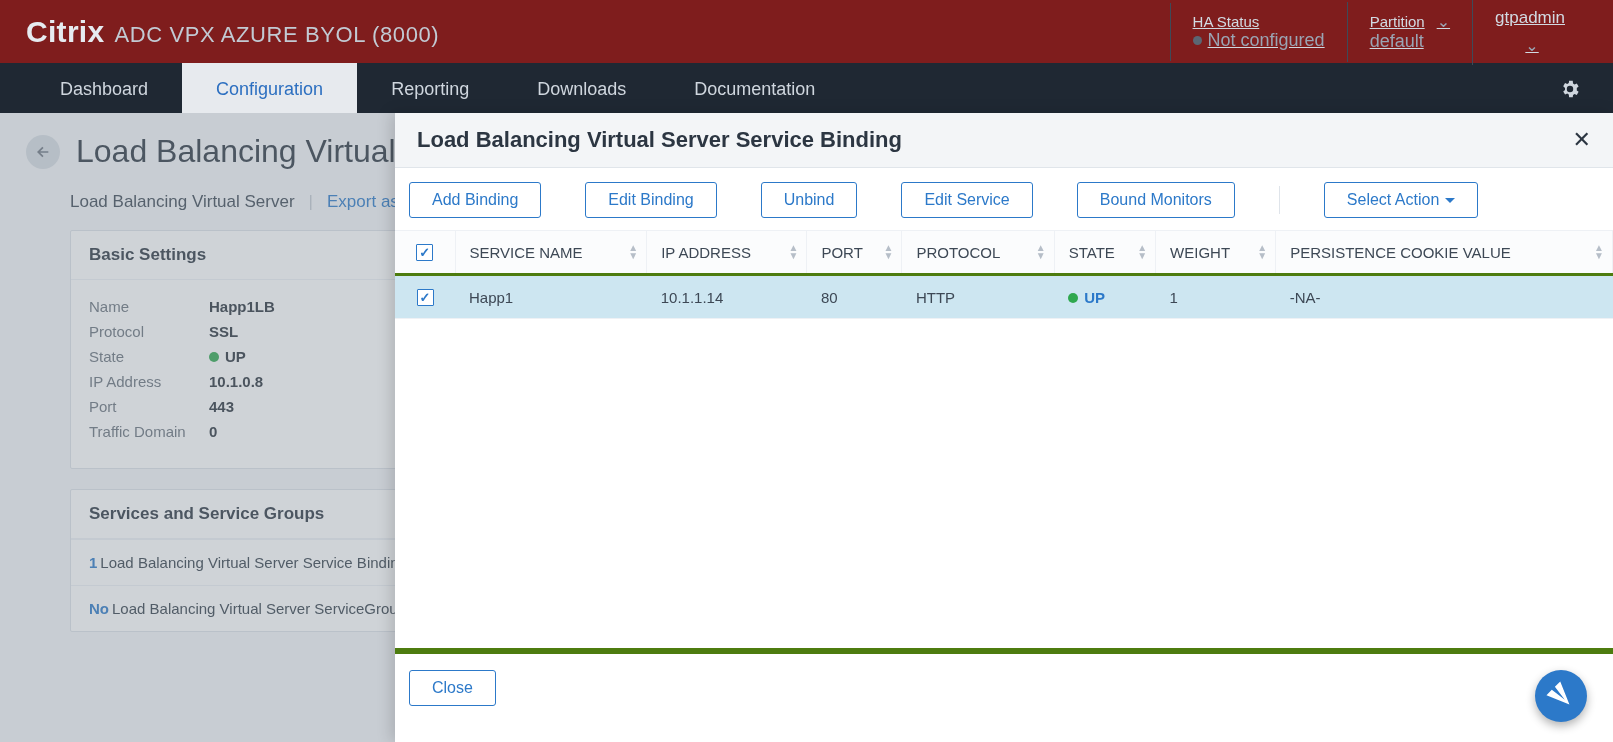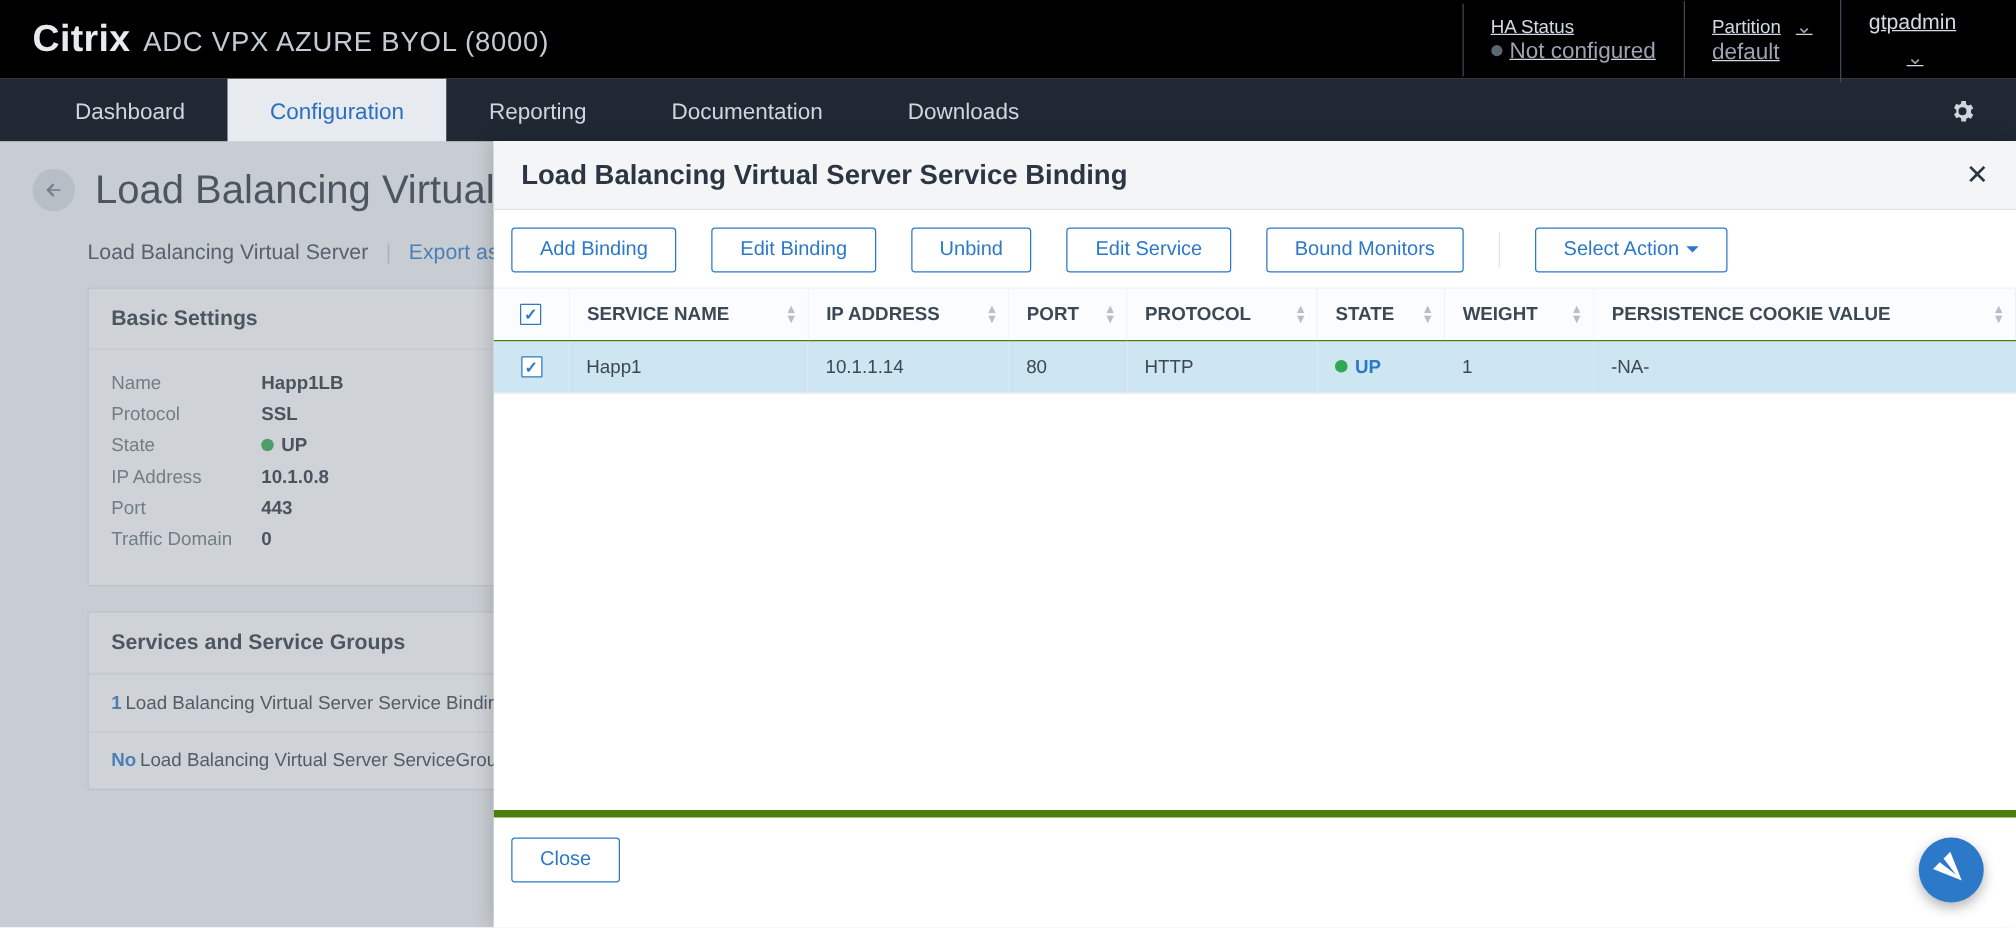--- a/index.html
+++ b/index.html
@@ -8,21 +8,21 @@
     background: #fff;
     width: 1613px;
     height: 742px;
     overflow: hidden;
     position: relative;
     color: #333;
   }
 
   
   .top-header {
-    background: #000000;
+    background: #7f1d1d;
     height: 63px;
     display: flex;
     align-items: center;
     padding: 0 26px;
     color: #cfd6de;
   }
   .brand {
     display: flex;
     align-items: baseline;
     gap: 10px;
@@ -151,21 +151,21 @@
     background:#f3f5f7;
     border-bottom:1px solid #e0e5ea;
     padding: 14px 22px;
     display:flex;
     align-items:center;
   }
   .panel-title { font-size: 22px; font-weight:700; color:#2c3642;}
   .panel-close { margin-left:auto; font-size:22px; color:#2c3642; cursor:pointer;}
   .panel-toolbar {
     display:flex;
-    gap: 28px;
+    gap: 44px;
     padding: 14px 14px 12px;
     align-items:center;
     border-bottom:1px solid #eef1f5;
   }
   .btn {
     border:1px solid #2c79c9;
     color:#2c79c9;
     background:#fff;
     font-size:16px;
     padding: 8px 22px;
@@ -174,24 +174,24 @@
   }
   .btn.with-chev::after { content:""; display:inline-block; margin-left:6px; border:5px solid transparent; border-top-color:#2c79c9; transform:translateY(3px);}
   .vdiv { width:1px; height:28px; background:#dfe4ea;}
   .panel-grid-wrap { flex:1; overflow:auto; }
 
   
   table.grid { border-collapse: collapse; width:100%; font-size:15px;}
   table.grid thead th {
     background:#fbfcfd;
     color:#3d4855;
-    font-weight:700;
+    font-weight:400;
     text-align:left;
     padding: 12px 14px;
-    border-bottom:1px solid #4d7c0f;
+    border-bottom:3px solid #4d7c0f;
     border-right:1px solid #eef1f5;
     position:relative;
     white-space:nowrap;
   }
   .sort-arrows {
     position:absolute; right:8px; top:50%; transform:translateY(-50%);
     font-size:10px; color:#b6bec8; line-height:8px;
   }
   table.grid tbody td {
     padding: 12px 14px;
@@ -255,22 +255,22 @@
       <span>gtpadmin</span>
       <span class="chev">⌄</span>
     </div>
   </div>
 </div>
 
 <div class="nav">
   <div class="nav-item">Dashboard</div>
   <div class="nav-item active">Configuration</div>
   <div class="nav-item">Reporting</div>
+  <div class="nav-item">Downloads</div>
   <div class="nav-item">Documentation</div>
-  <div class="nav-item">Downloads</div>
   <div class="nav-gear">
     <svg class="gear-svg" viewBox="0 0 24 24">
         <path d="M19.4 13a7.5 7.5 0 000-2l2-1.6-2-3.4-2.4 1a7.6 7.6 0 00-1.7-1L15 3h-4l-.3 2.5a7.6 7.6 0 00-1.7 1l-2.4-1-2 3.4L6.6 11a7.5 7.5 0 000 2l-2 1.6 2 3.4 2.4-1c.5.4 1.1.8 1.7 1L11 21h4l.3-2.5c.6-.2 1.2-.6 1.7-1l2.4 1 2-3.4-2-1.6zM12 15.5A3.5 3.5 0 1115.5 12 3.5 3.5 0 0112 15.5z"></path>
       </svg>
   </div>
 </div>
 
 <div class="bg-page">
   <div class="bg-title-row">
     <div class="back-circle">

